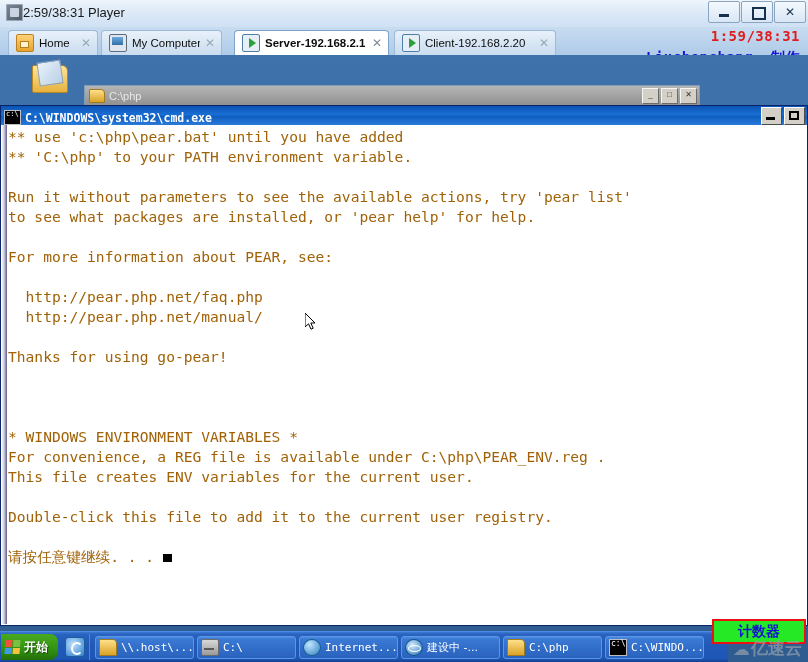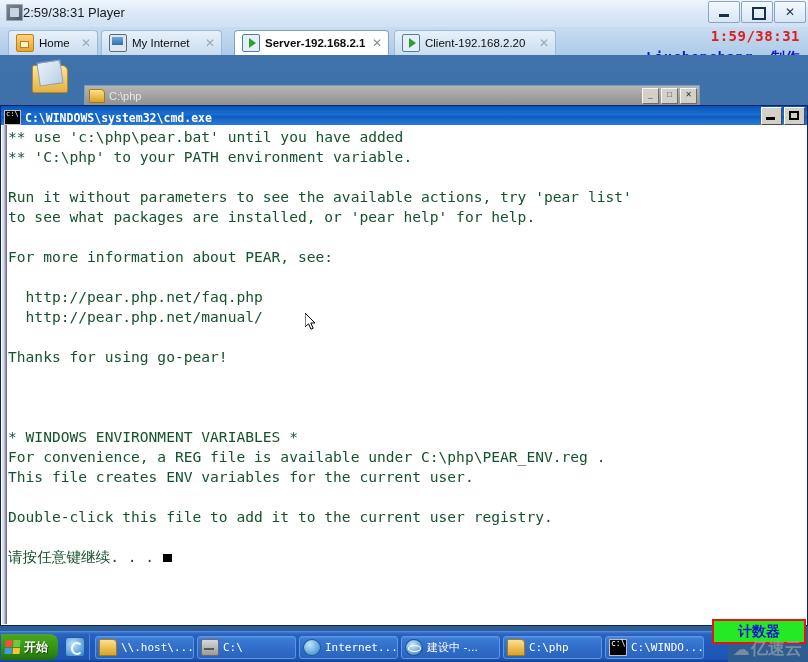--- a/index.html
+++ b/index.html
@@ -250,21 +250,21 @@
   }
   #cmd-leftbar {
     position: absolute; left: 0; top: 0; width: 5px; height: 100%;
     background: linear-gradient(to right,#f2f2f2 0%, #cfcfe0 40%, #5c5c8a 100%);
   }
   #cmd-text {
     position: absolute; left: 6px; top: 2px;
     font-family: "DejaVu Sans Mono", monospace;
     font-size: 14.6px;
     line-height: 20px;
-    color: #14532d;
+    color: #a16207;
     white-space: pre;
     letter-spacing: 0px;
   }
   #cmd-cursor {
     display: inline-block;
     width: 9px; height: 8px;
     background: #000;
     vertical-align: baseline;
   }
   #mouse-cursor {
@@ -406,21 +406,21 @@
   </div>
 
   <div id="tabstrip">
     <div class="tab" style="left:8px; width:90px;">
       <span class="tab-ico ico-home"></span>
       <span class="tab-label">Home</span>
       <span class="tab-close">✕</span>
     </div>
     <div class="tab" style="left:101px; width:121px;">
       <span class="tab-ico ico-monitor"></span>
-      <span class="tab-label">My Internet</span>
+      <span class="tab-label">My Computer</span>
       <span class="tab-close">✕</span>
     </div>
     <div class="tab active" style="left:234px; width:155px;">
       <span class="tab-ico ico-vm"></span>
       <span class="tab-label">Server-192.168.2.1</span>
       <span class="tab-close">✕</span>
     </div>
     <div class="tab" style="left:394px; width:162px;">
       <span class="tab-ico ico-vm"></span>
       <span class="tab-label">Client-192.168.2.20</span>

